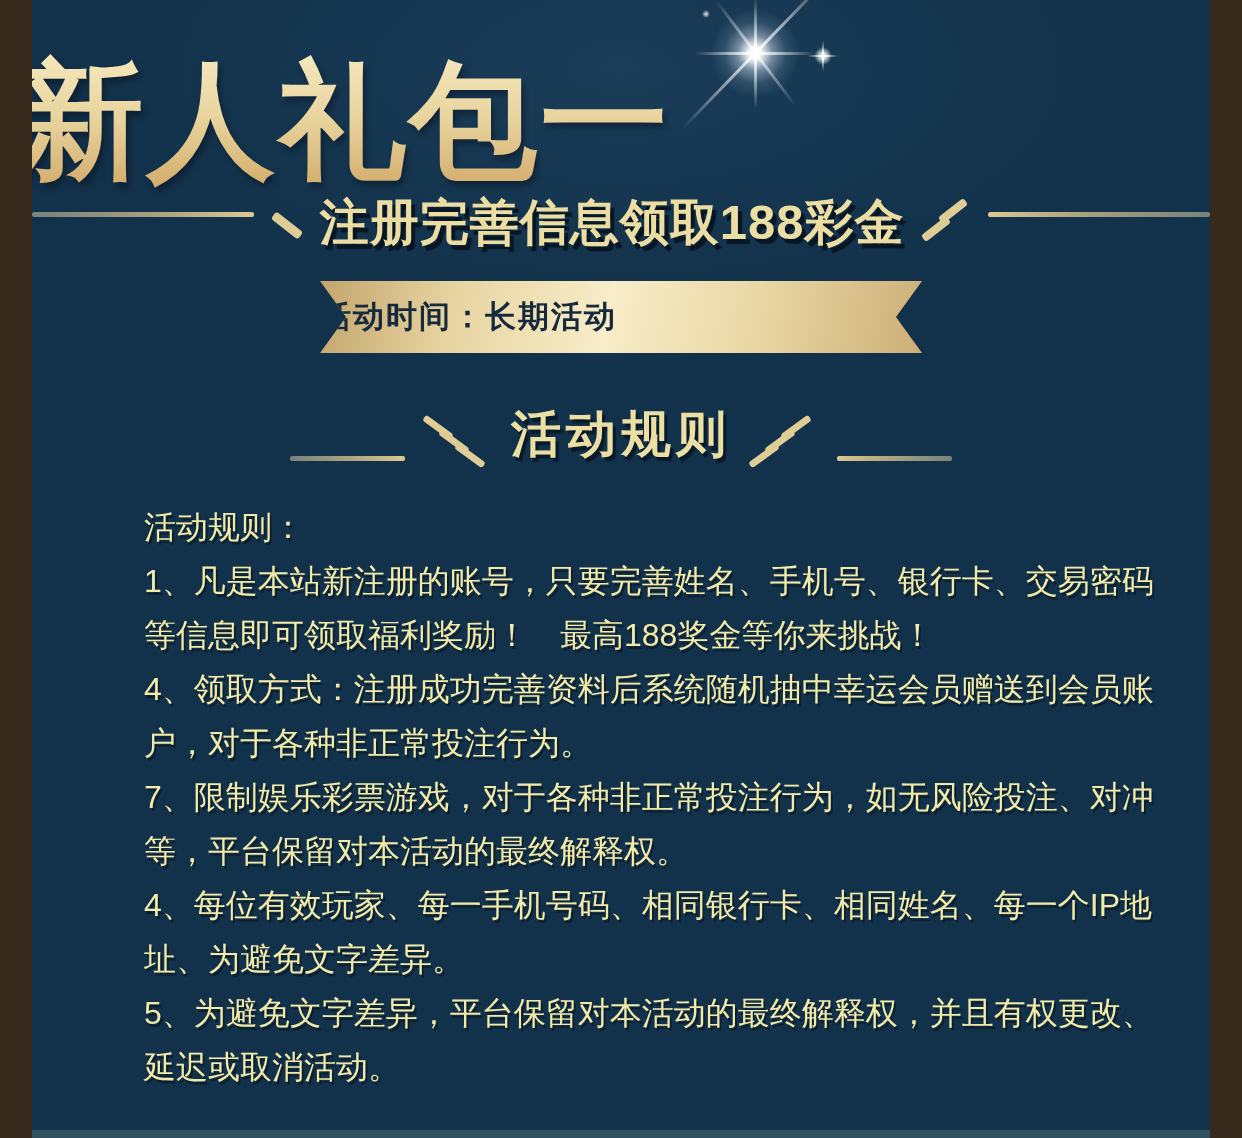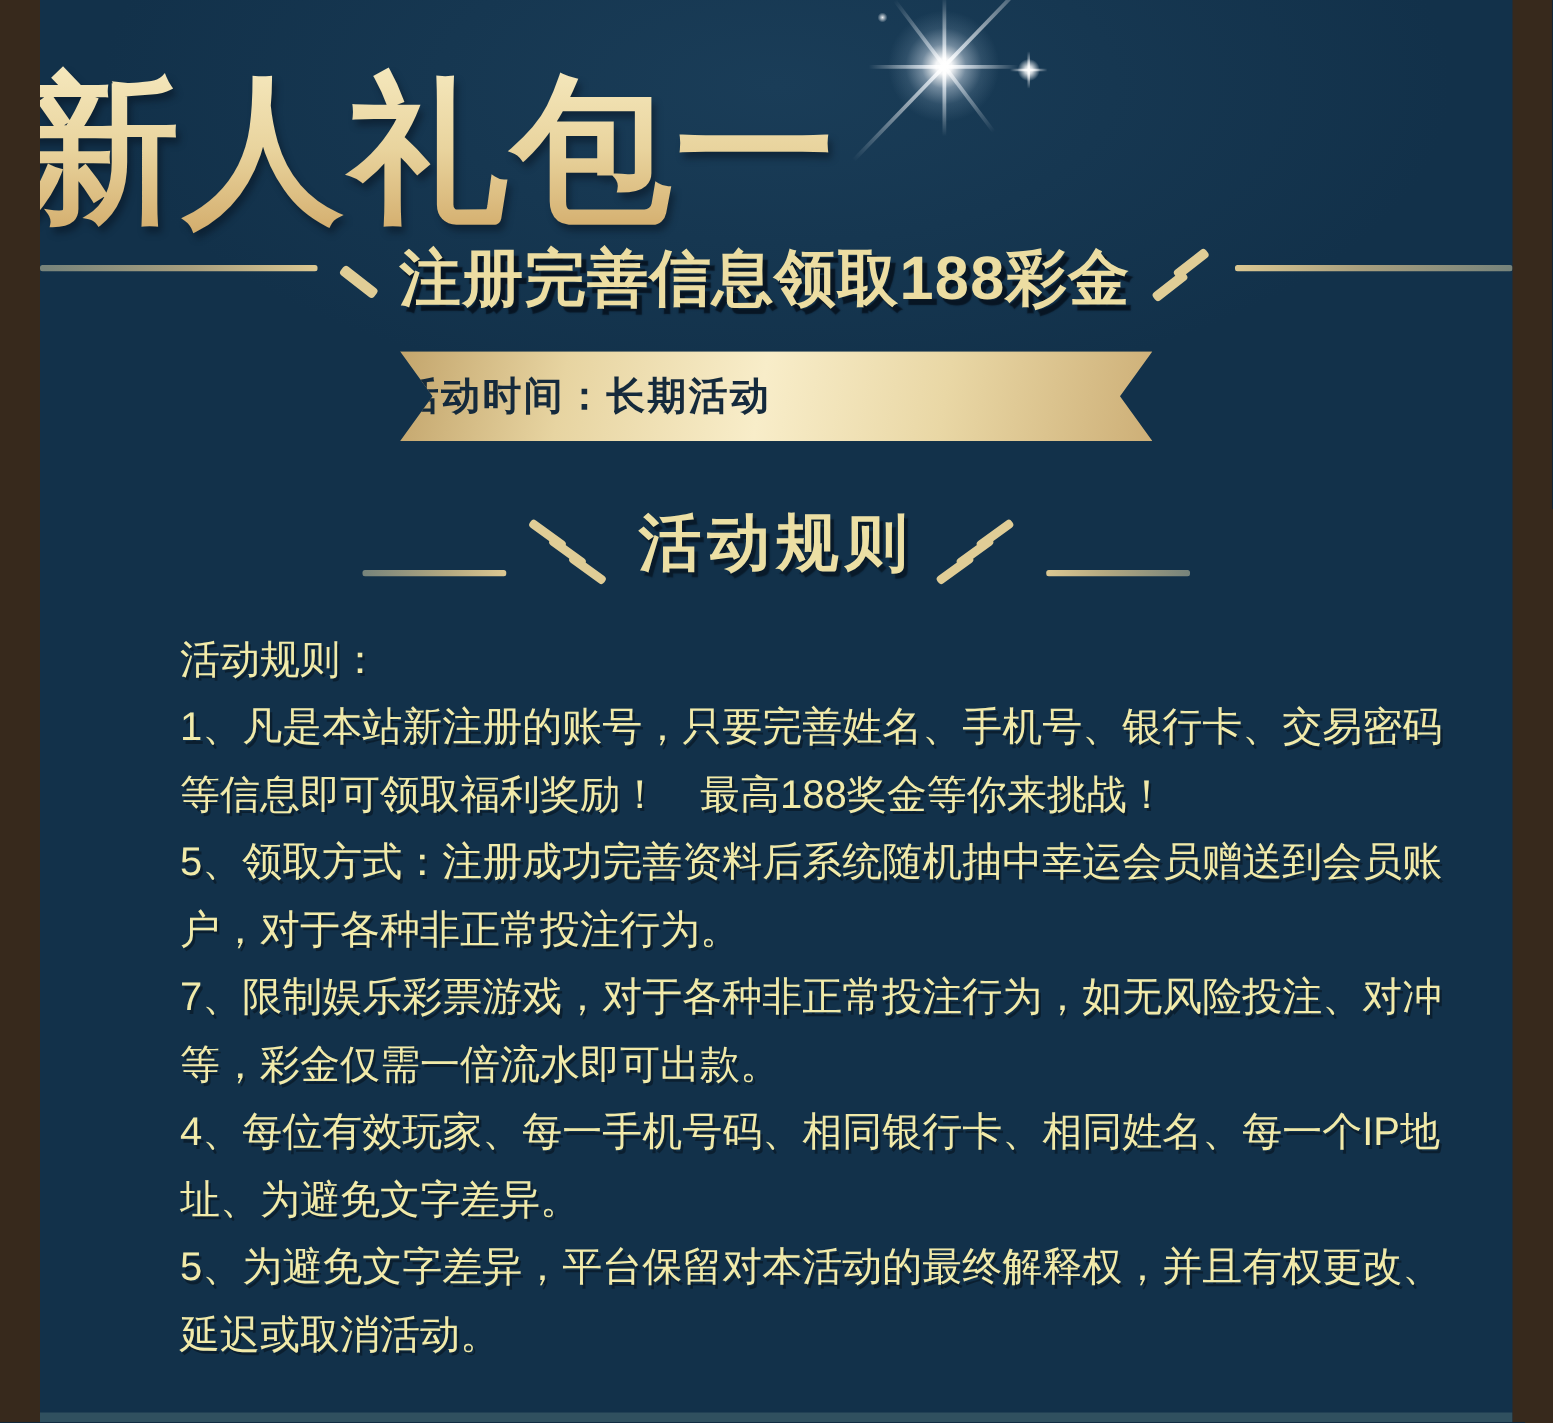--- a/index.html
+++ b/index.html
@@ -164,24 +164,24 @@
       <span class="bar b2"></span>
       <span class="bar b3"></span>
     </span>
     <span class="h-line2 r"></span>
   </div>
 
   <div class="rules">
     <div class="rline">活动规则：</div>
     <div class="rline">1、凡是本站新注册的账号，只要完善姓名、手机号、银行卡、交易密码</div>
     <div class="rline">等信息即可领取福利奖励！　最高188奖金等你来挑战！</div>
-    <div class="rline">5、领取方式：注册成功完善资料后系统随机抽中幸运会员赠送到会员账</div>
+    <div class="rline">4、领取方式：注册成功完善资料后系统随机抽中幸运会员赠送到会员账</div>
     <div class="rline">户，对于各种非正常投注行为。</div>
     <div class="rline">7、限制娱乐彩票游戏，对于各种非正常投注行为，如无风险投注、对冲</div>
-    <div class="rline">等，彩金仅需一倍流水即可出款。</div>
+    <div class="rline">等，平台保留对本活动的最终解释权。</div>
     <div class="rline">4、每位有效玩家、每一手机号码、相同银行卡、相同姓名、每一个IP地</div>
     <div class="rline">址、为避免文字差异。</div>
     <div class="rline">5、为避免文字差异，平台保留对本活动的最终解释权，并且有权更改、</div>
     <div class="rline">延迟或取消活动。</div>
   </div>
 
   <div class="bottom-strip"></div>
 </div>
 
 </body></html>

